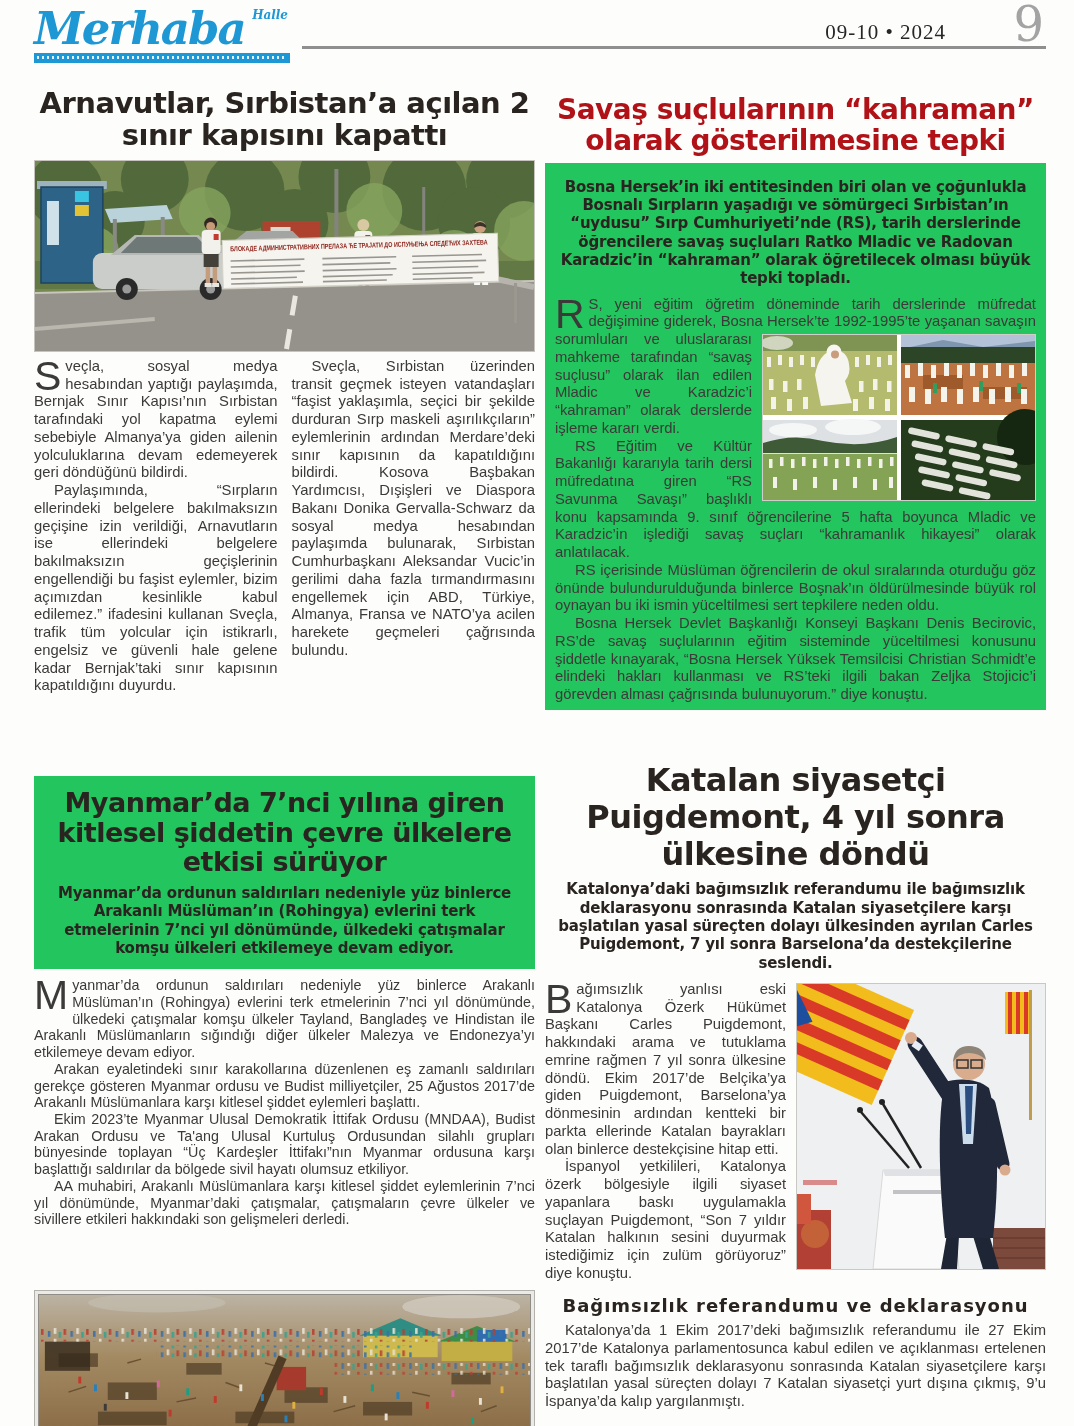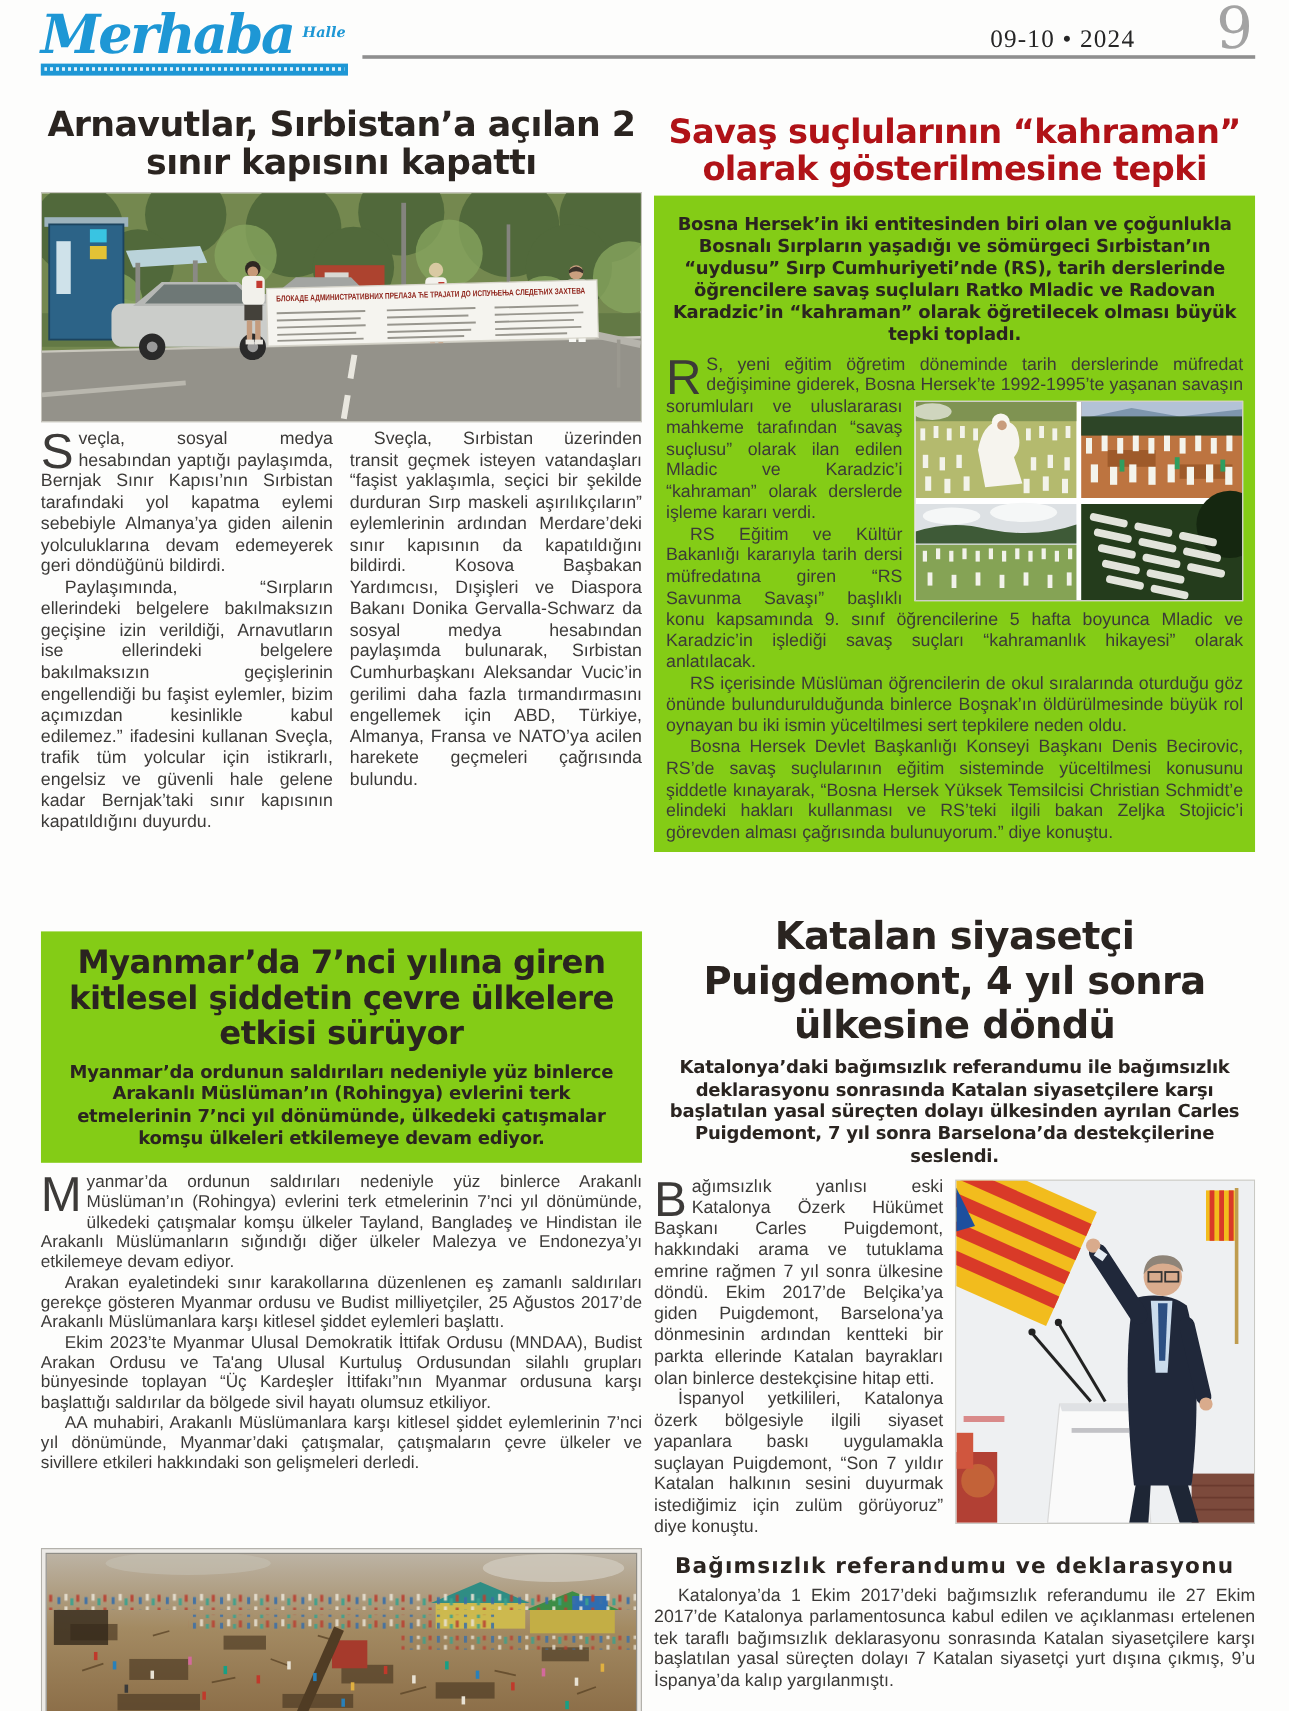--- a/index.html
+++ b/index.html
@@ -4,21 +4,21 @@
 <style>
   html,body{margin:0;padding:0;background:#ffffff;}
   .page{position:relative;width:1074px;height:1426px;background:#fdfdfc;overflow:hidden;
         font-family:"Liberation Sans",sans-serif;color:#3c3a38;}
   
   .hdr{position:absolute;left:0;top:0;width:1074px;height:70px;}
   .logo{position:absolute;left:34px;top:8px;width:256px;}
   .logo-word{font-family:"DejaVu Serif",serif;font-style:italic;font-weight:bold;
              font-size:45px;line-height:0.95;color:#1e97d5;letter-spacing:-2px;}
   .logo-ed{position:absolute;top:0;right:2px;font-family:"DejaVu Serif",serif;font-style:italic;
-           font-weight:bold;font-size:12px;color:#1e97d5;margin-top:12px;}
+           font-weight:bold;font-size:12px;color:#1e97d5;}
   .logo-bar{height:10px;background:#1e97d5;margin-top:2px;position:relative;}
   .logo-bar:after{content:"";position:absolute;left:3px;right:3px;top:3px;height:3px;
            background:repeating-linear-gradient(90deg,rgba(255,255,255,.85) 0 2px,transparent 2px 5px);}
   .hdr-rule{position:absolute;left:302px;right:28px;top:46px;height:3px;background:#8f8f8f;}
   .hdr-date{position:absolute;right:128px;top:20px;font-family:"Liberation Serif",serif;
             font-size:21px;letter-spacing:1px;color:#262626;}
   .hdr-page{position:absolute;right:30px;top:-4px;font-family:"DejaVu Serif",serif;
             font-size:48px;color:#a3a3a3;}
   
   article{position:absolute;overflow:hidden;}
@@ -27,21 +27,21 @@
   .a3{left:34px;top:776px;width:501px;height:664px;}
   .a4{left:545px;top:762px;width:501px;height:664px;}
   h2{margin:0;text-align:center;font-family:"DejaVu Sans",sans-serif;font-weight:800;
      color:#2a2420;letter-spacing:-0.5px;}
   .a1 h2{font-size:29px;line-height:1.1;}
   .a2 h2{font-size:28px;line-height:1.12;color:#b01217;}
   .a3 h2{font-size:27px;line-height:1.1;}
   .a4 h2{font-size:32px;line-height:1.16;}
   .deck{margin:7px 4px 0;text-align:center;font-family:"DejaVu Sans",sans-serif;font-weight:bold;
         font-size:15px;line-height:1.22;color:#2a2420;letter-spacing:-0.2px;}
-  .panel{background:#84cc16;}
+  .panel{background:#22c55e;}
   .a2 .panel{margin-top:6px;padding:8px 10px 6px;}
   .a3 .panel{padding:12px 8px 12px;}
   .bodytxt{text-align:justify;font-size:14.8px;line-height:1.2;color:#3c3a38;}
   .a3 .bodytxt{font-size:14.3px;line-height:1.17;margin:8px 0 0;}
   .body-p{margin:0;}
   .ind{text-indent:20px;}
   .drop::first-letter{float:left;font-size:41px;line-height:33px;padding:2px 4px 0 0;color:#3c3a38;}
   .crosshead{margin:12px 0 6px;text-align:center;font-family:"DejaVu Sans",sans-serif;
              font-weight:800;font-size:18px;line-height:1.2;color:#2a2420;letter-spacing:1px;}
   

